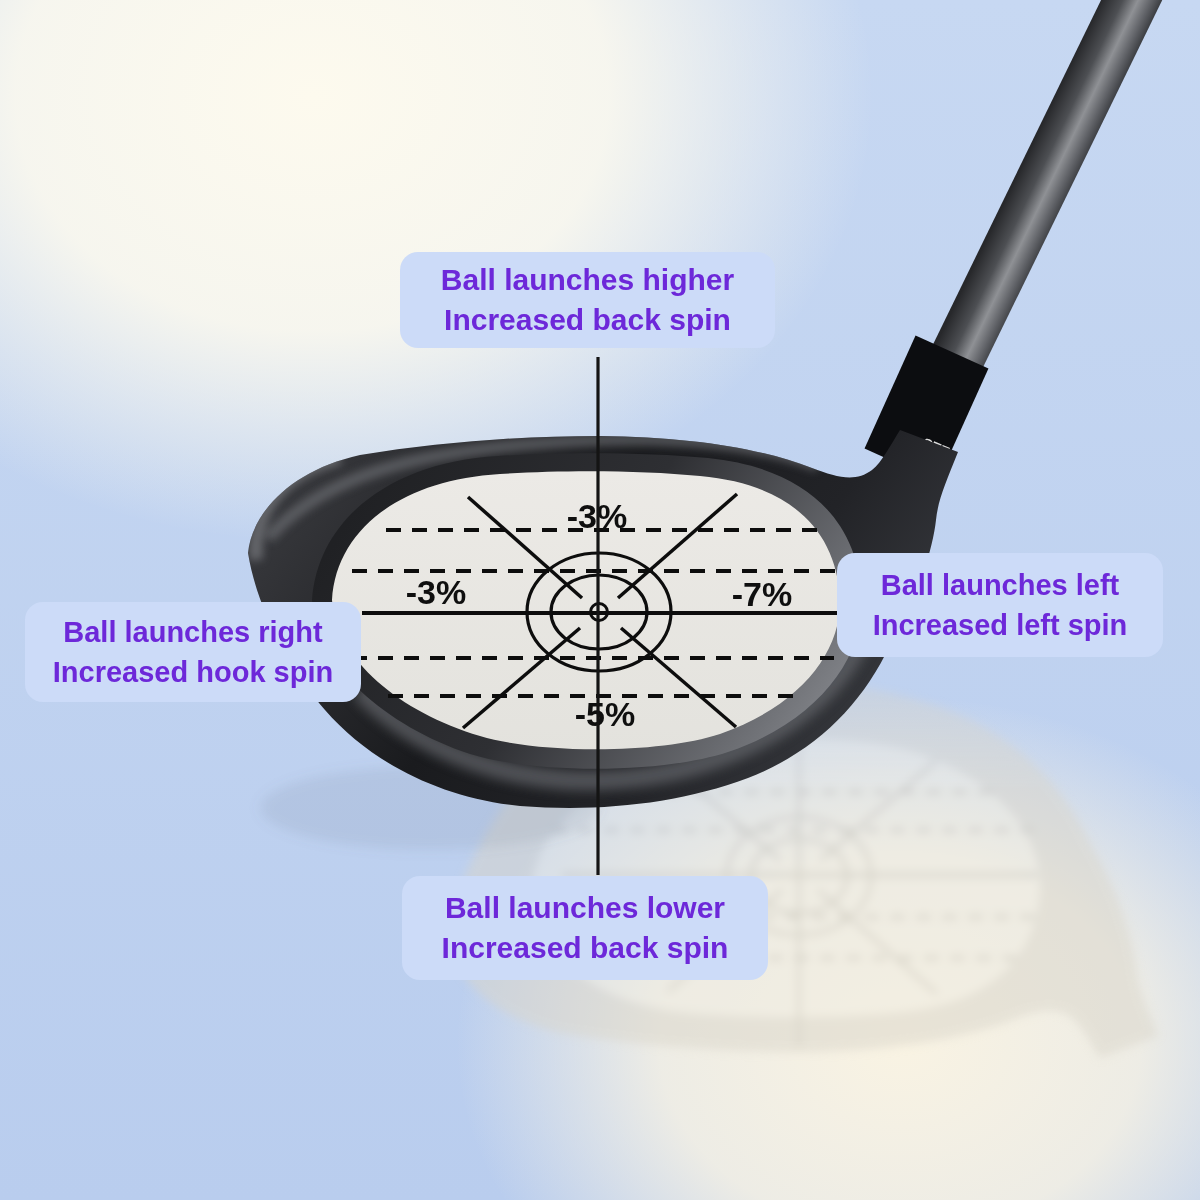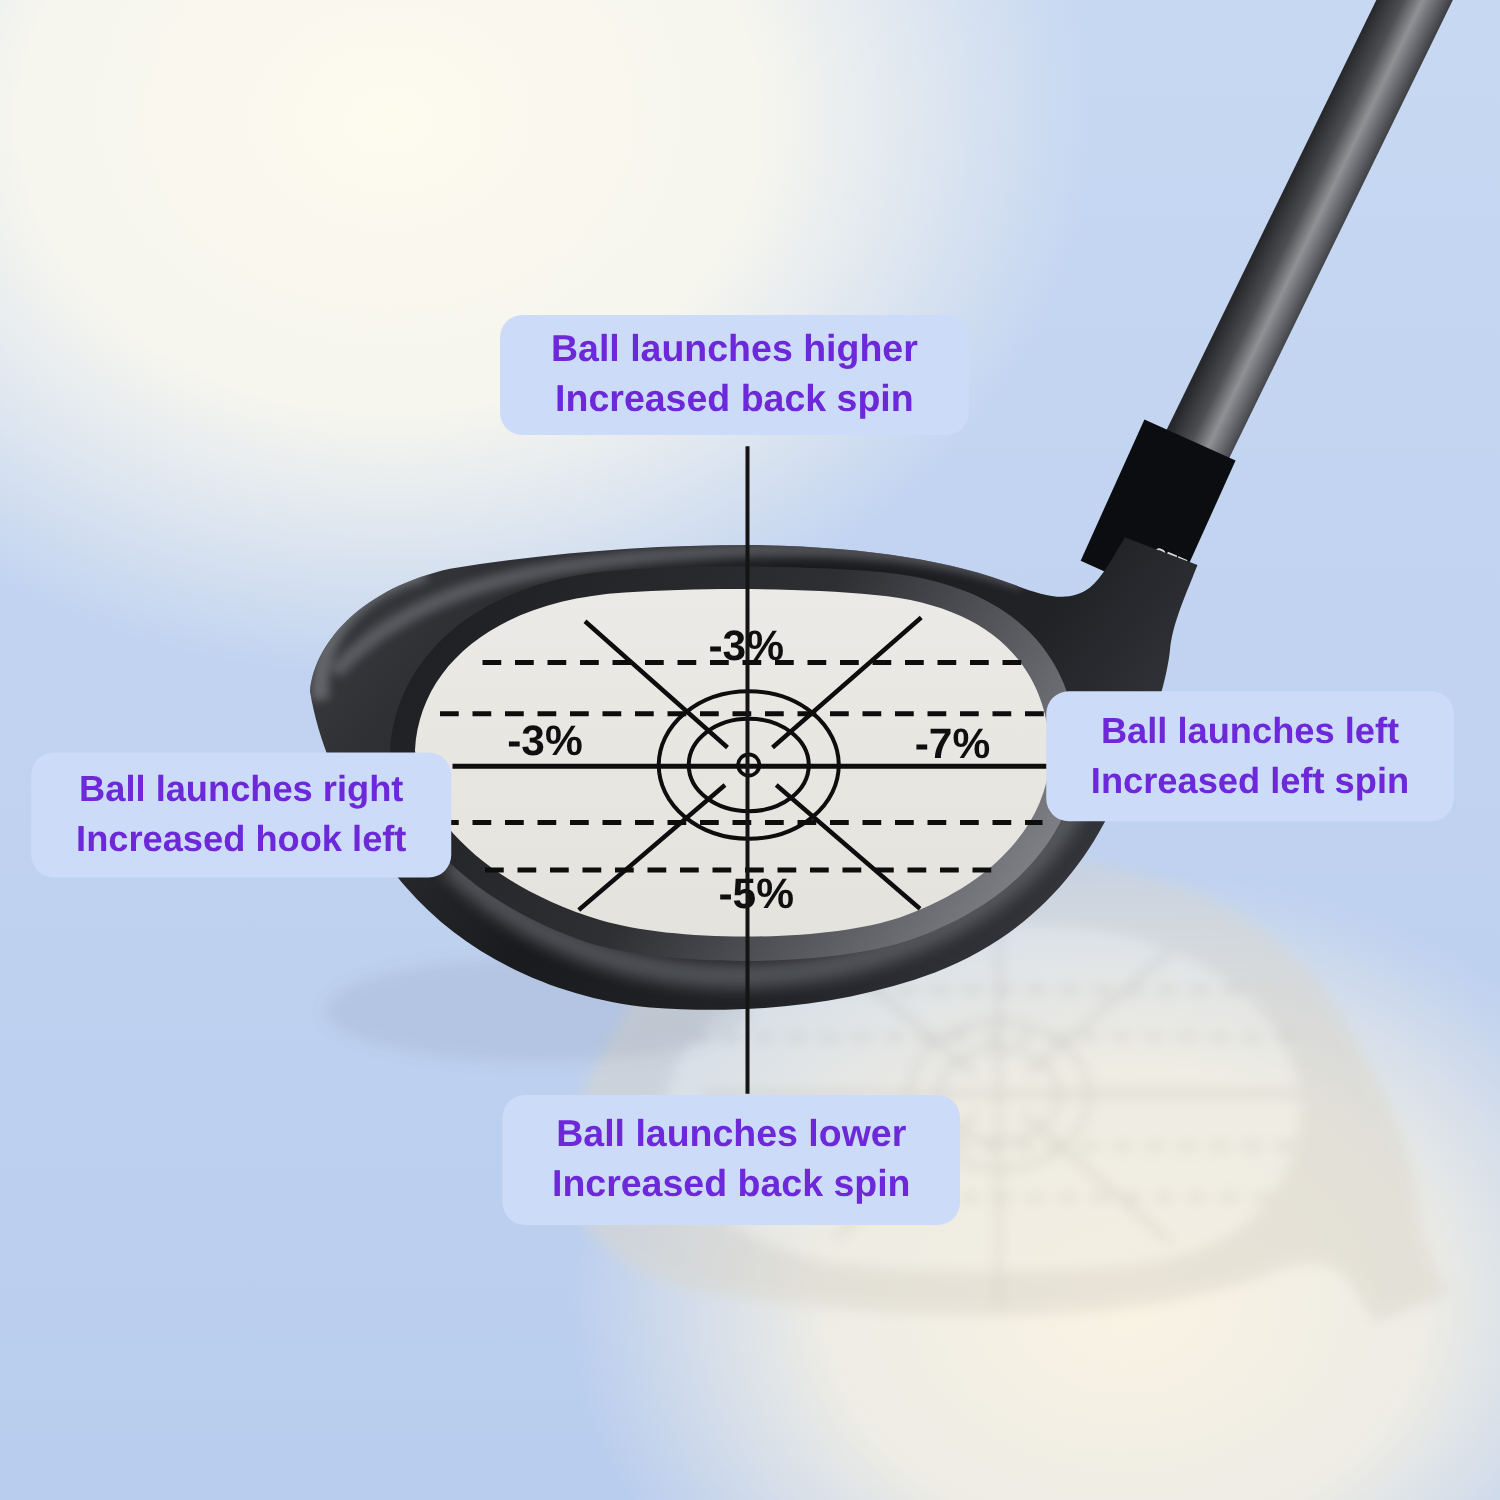--- a/index.html
+++ b/index.html
@@ -174,21 +174,21 @@
     <line x1="598" y1="357" x2="598" y2="875" stroke="#141414" stroke-width="3.2"></line>
   </svg>
 
   <div class="callout top">
     <div>Ball launches higher</div>
     <div>Increased back spin</div>
   </div>
 
   <div class="callout left">
     <div>Ball launches right</div>
-    <div>Increased hook left</div>
+    <div>Increased hook spin</div>
   </div>
 
   <div class="callout right">
     <div>Ball launches left</div>
     <div>Increased left spin</div>
   </div>
 
   <div class="callout bottom">
     <div>Ball launches lower</div>
     <div>Increased back spin</div>

